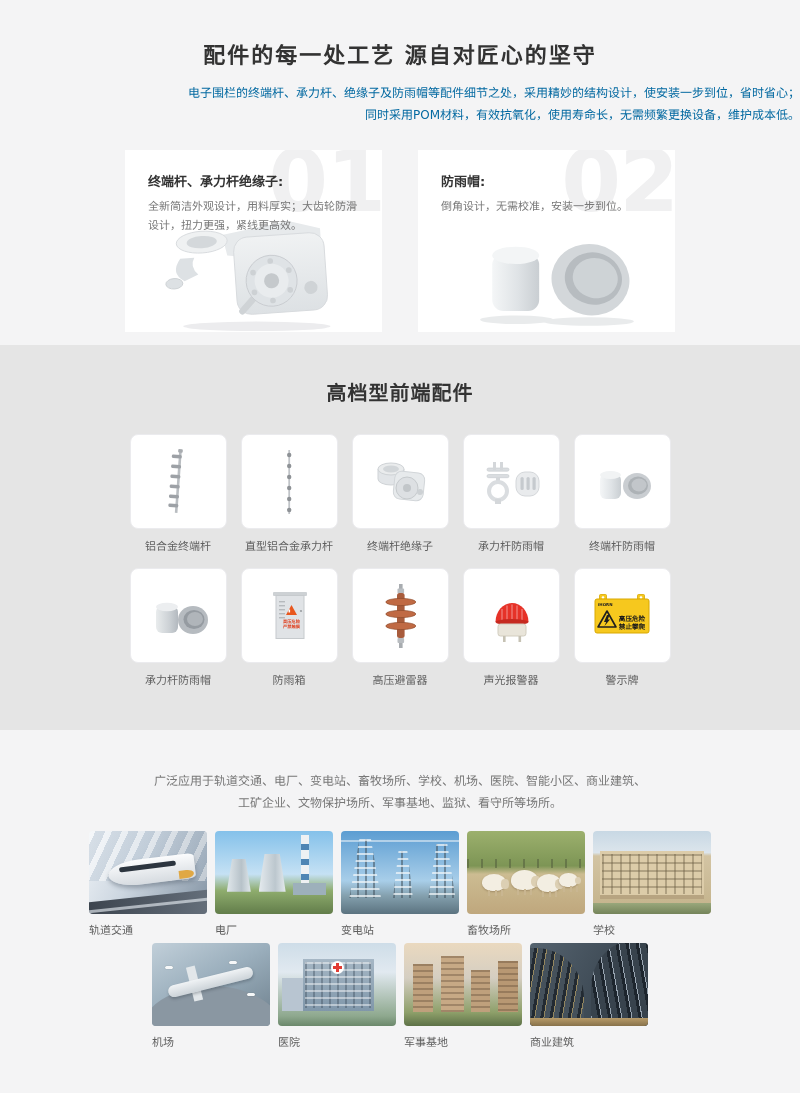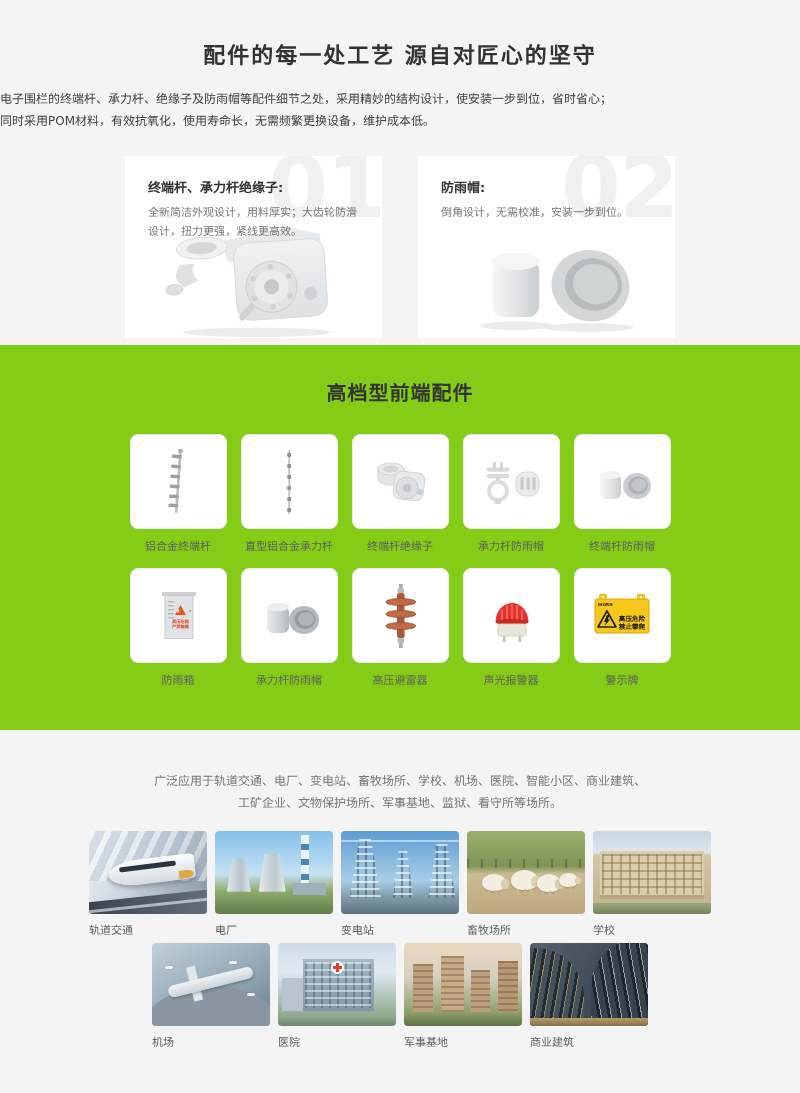--- a/index.html
+++ b/index.html
@@ -4,30 +4,30 @@
 <style>
   * { margin:0; padding:0; box-sizing:border-box; }
   html,body { background:#fff; }
   body {
     width:800px; height:1093px; margin:0 auto; overflow:hidden;
     font-family:"DejaVu Sans","Liberation Sans",sans-serif;
     -webkit-font-smoothing:antialiased;
   }
   .section-craft { width:800px; height:345px; background:#f4f4f5; padding-top:37px; }
   .craft-title { text-align:center; font-size:22px; font-weight:700; color:#333; letter-spacing:2px; }
-  .craft-desc { margin-top:19px; text-align:left; font-size:12px; color:#404040; line-height:1.85; }
+  .craft-desc { margin-top:13px; text-align:right; font-size:12px; color:#0369a1; line-height:1.85; }
   .craft-cards { margin-top:24px; display:flex; justify-content:center; gap:36px; }
   .craft-card { position:relative; width:257px; height:182px; background:#fff; overflow:hidden; }
   .card-number { position:absolute; top:-12px; right:-2px; font-size:86px; font-weight:700; color:#f0f0f1; line-height:1; letter-spacing:-2px; }
   .card-title { position:relative; z-index:2; margin:21px 0 0 23px; font-size:13px; font-weight:700; color:#333; }
   .card-desc { position:relative; z-index:2; margin:8px 23px 0 23px; font-size:11px; color:#777; line-height:1.7; }
   .card-img { position:absolute; z-index:1; left:50%; transform:translateX(-50%); bottom:0; }
   .card-img svg { display:block; }
 
-  .section-accessories { width:800px; height:385px; background:#84cc16; padding-top:32px; }
+  .section-accessories { width:800px; height:385px; background:#e5e5e5; padding-top:32px; }
   .acc-title, .scn-title { text-align:center; font-size:20px; font-weight:700; color:#333; letter-spacing:1px; }
   .acc-grid { margin-top:28px; display:flex; flex-wrap:wrap; justify-content:center; column-gap:14px; row-gap:0; width:560px; margin-left:auto; margin-right:auto; }
   .acc-item { width:97px; }
   .acc-card { width:97px; height:95px; background:#fff; border:1px solid #ebebee; border-radius:8px; display:flex; align-items:center; justify-content:center; }
   .acc-label { margin:8px 0 15px; text-align:center; font-size:11px; color:#5f5f5f; white-space:nowrap; }
 
   .section-scenarios { width:800px; height:363px; background:#f4f4f5; padding-top:31px; }
   .scn-desc { margin-top:10px; text-align:center; font-size:12px; color:#777; line-height:1.8; }
   .scn-grid { margin-top:17px; display:flex; flex-wrap:wrap; justify-content:center; column-gap:8px; row-gap:0; width:640px; margin-left:auto; margin-right:auto; }
   .scn-item { width:118px; }
@@ -273,20 +273,33 @@
           <ellipse cx="51" cy="38.5" rx="10" ry="9" fill="#adb2b6"></ellipse>
           <ellipse cx="52" cy="38" rx="7.5" ry="6.5" fill="#c2c6ca"></ellipse>
         </svg>
       </div>
       <div class="acc-label">终端杆防雨帽</div>
     </div>
 
     <div class="acc-item">
       <div class="acc-card">
         <svg width="70" height="70" viewBox="0 0 70 70">
+          <rect x="13" y="25" width="22" height="27" rx="6" fill="url(#capG2)"></rect>
+          <ellipse cx="24" cy="26" rx="11" ry="4.2" fill="#eceef0"></ellipse>
+          <ellipse cx="50" cy="39" rx="15" ry="14" fill="#b6bbc0"></ellipse>
+          <ellipse cx="51" cy="38.5" rx="10.5" ry="9.5" fill="#959ba1"></ellipse>
+          <ellipse cx="52" cy="38" rx="8" ry="7" fill="#b0b5ba"></ellipse>
+        </svg>
+      </div>
+      <div class="acc-label">承力杆防雨帽</div>
+    </div>
+
+    <div class="acc-item">
+      <div class="acc-card">
+        <svg width="70" height="70" viewBox="0 0 70 70">
           <rect x="19" y="11" width="34" height="4" rx="1" fill="#cdd1d4"></rect>
           <rect x="22" y="14.5" width="28" height="43" fill="#e0e3e6" stroke="#c6cacd"></rect>
           <g fill="#b6babd">
               <rect x="25" y="20" width="6" height="1.4"></rect>
               <rect x="25" y="24" width="6" height="1.4"></rect>
               <rect x="25" y="28" width="6" height="1.4"></rect>
               <rect x="25" y="32" width="6" height="1.4"></rect>
               <rect x="25" y="36" width="6" height="1.4"></rect>
             </g>
           <polygon points="37.5,24 43,34 32,34" fill="#e8571e"></polygon>
@@ -295,33 +308,20 @@
           <text x="37.5" y="47" font-size="4.2" fill="#e04020" text-anchor="middle" font-weight="bold">严禁触摸</text>
           <circle cx="47" cy="30" r="1.1" fill="#9a9ea2"></circle>
         </svg>
       </div>
       <div class="acc-label">防雨箱</div>
     </div>
 
     <div class="acc-item">
       <div class="acc-card">
         <svg width="70" height="70" viewBox="0 0 70 70">
-          <rect x="13" y="25" width="22" height="27" rx="6" fill="url(#capG2)"></rect>
-          <ellipse cx="24" cy="26" rx="11" ry="4.2" fill="#eceef0"></ellipse>
-          <ellipse cx="50" cy="39" rx="15" ry="14" fill="#b6bbc0"></ellipse>
-          <ellipse cx="51" cy="38.5" rx="10.5" ry="9.5" fill="#959ba1"></ellipse>
-          <ellipse cx="52" cy="38" rx="8" ry="7" fill="#b0b5ba"></ellipse>
-        </svg>
-      </div>
-      <div class="acc-label">承力杆防雨帽</div>
-    </div>
-
-    <div class="acc-item">
-      <div class="acc-card">
-        <svg width="70" height="70" viewBox="0 0 70 70">
           <rect x="34" y="3" width="3.6" height="5" fill="#a8acb0"></rect>
           <rect x="32.5" y="7.5" width="6.6" height="5" rx="1" fill="#b8bcc0"></rect>
           <rect x="32" y="12" width="7.6" height="45" rx="2.5" fill="#a85c3c"></rect>
           <g fill="#c06a44" stroke="#8f4c2c" stroke-width="0.7">
             <ellipse cx="35.8" cy="21" rx="15" ry="3.6"></ellipse>
             <ellipse cx="35.8" cy="33" rx="15" ry="3.6"></ellipse>
             <ellipse cx="35.8" cy="45" rx="15" ry="3.6"></ellipse>
           </g>
           <rect x="32.5" y="57" width="6.6" height="5" rx="1" fill="#b8bcc0"></rect>
           <rect x="34" y="62" width="3.6" height="5" fill="#a8acb0"></rect>

